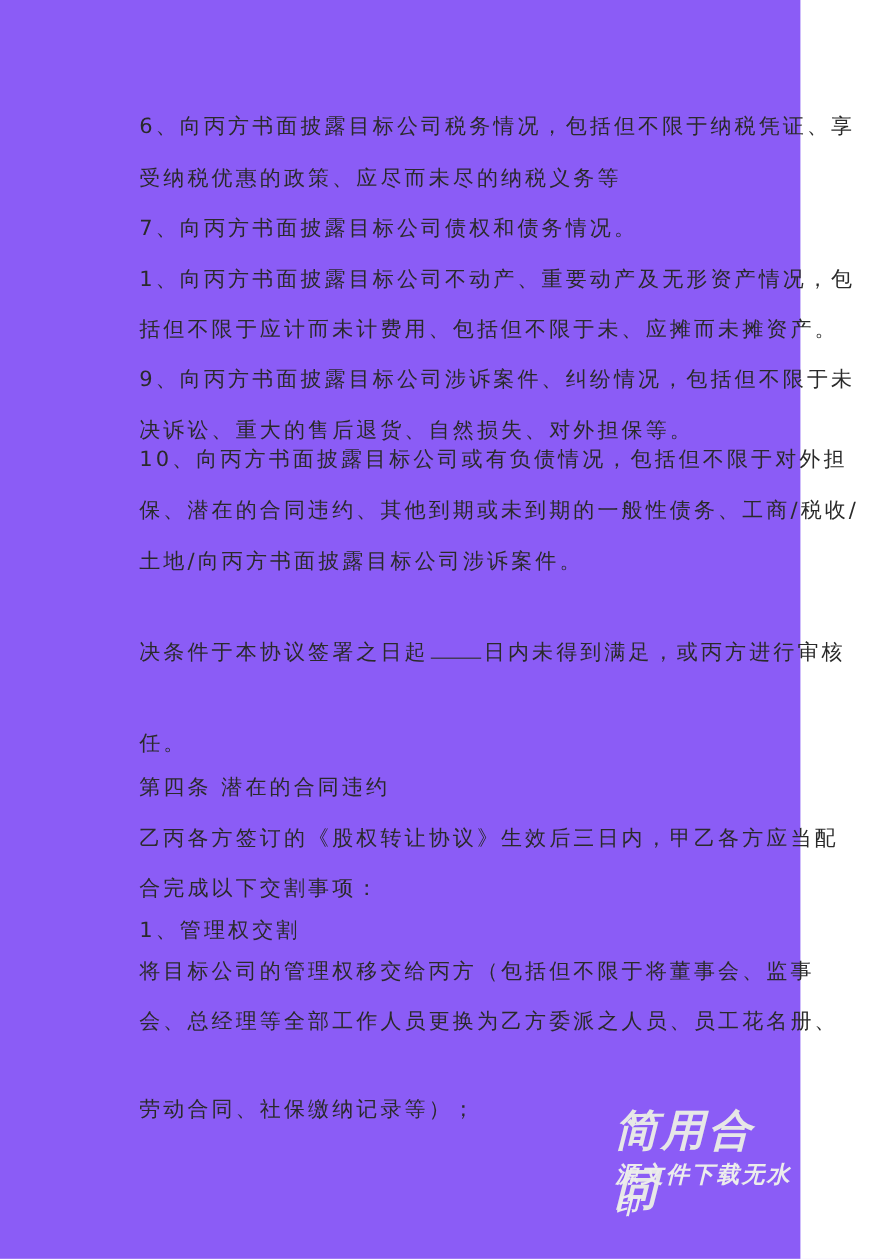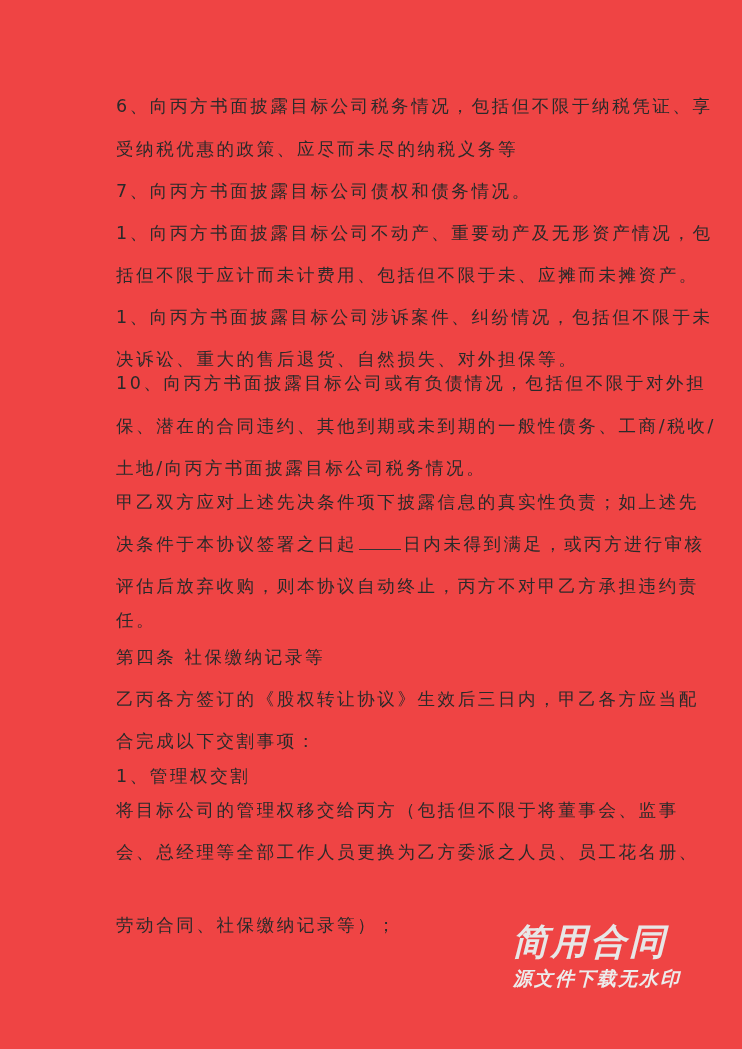--- a/index.html
+++ b/index.html
@@ -1,17 +1,17 @@
 <!DOCTYPE html>
 <html><head>
 <meta charset="utf-8">
 <style>
   html, body { margin: 0; padding: 0; background: #ffffff; }
   body { width: 742px; height: 1049px; position: relative; overflow: hidden; }
-  .page { position: absolute; left: 0; top: 0; width: 742px; height: 1049px; background: #ef4444; }
+  .page { position: absolute; left: 0; top: 0; width: 667px; height: 1049px; background: #8b5cf6; }
   .line {
     position: absolute; left: 116px; white-space: nowrap;
     font-family: "DejaVu Sans", sans-serif; font-size: 17.5px; color: #2a2a2a;
     letter-spacing: 2.6px; line-height: 24px;
   }
   .blank { display: inline-block; width: 42px; border-bottom: 1px solid #333; height: 16px; vertical-align: baseline; margin: 0 2px; }
   .wm1 {
     position: absolute; left: 512px; top: 918px;
     font-family: "DejaVu Sans", sans-serif; font-weight: bold; font-style: italic;
     font-size: 36px; color: #e7e7e7; letter-spacing: 3px;
@@ -24,30 +24,28 @@
 </style>
 </head>
 <body>
 
 <div class="page">
   <div class="line" style="top:94px">6、向丙方书面披露目标公司税务情况，包括但不限于纳税凭证、享</div>
   <div class="line" style="top:137px">受纳税优惠的政策、应尽而未尽的纳税义务等</div>
   <div class="line" style="top:179px">7、向丙方书面披露目标公司债权和债务情况。</div>
   <div class="line" style="top:221px">1、向丙方书面披露目标公司不动产、重要动产及无形资产情况，包</div>
   <div class="line" style="top:263px">括但不限于应计而未计费用、包括但不限于未、应摊而未摊资产。</div>
-  <div class="line" style="top:305px">1、向丙方书面披露目标公司涉诉案件、纠纷情况，包括但不限于未</div>
+  <div class="line" style="top:305px">9、向丙方书面披露目标公司涉诉案件、纠纷情况，包括但不限于未</div>
   <div class="line" style="top:347px">决诉讼、重大的售后退货、自然损失、对外担保等。</div>
   <div class="line" style="top:371px">10、向丙方书面披露目标公司或有负债情况，包括但不限于对外担</div>
   <div class="line" style="top:414px">保、潜在的合同违约、其他到期或未到期的一般性债务、工商/税收/</div>
-  <div class="line" style="top:456px">土地/向丙方书面披露目标公司税务情况。</div>
-  <div class="line" style="top:490px">甲乙双方应对上述先决条件项下披露信息的真实性负责；如上述先</div>
+  <div class="line" style="top:456px">土地/向丙方书面披露目标公司涉诉案件。</div>
   <div class="line" style="top:532px"><span>决条件于本协议签署之日起</span><span class="blank"></span><span>日内未得到满足，或丙方进行审核</span></div>
-  <div class="line" style="top:574px">评估后放弃收购，则本协议自动终止，丙方不对甲乙方承担违约责</div>
   <div class="line" style="top:608px">任。</div>
-  <div class="line" style="top:645px">第四条 社保缴纳记录等</div>
+  <div class="line" style="top:645px">第四条 潜在的合同违约</div>
   <div class="line" style="top:687px">乙丙各方签订的《股权转让协议》生效后三日内，甲乙各方应当配</div>
   <div class="line" style="top:729px">合完成以下交割事项：</div>
   <div class="line" style="top:764px">1、管理权交割</div>
   <div class="line" style="top:798px">将目标公司的管理权移交给丙方（包括但不限于将董事会、监事</div>
   <div class="line" style="top:840px">会、总经理等全部工作人员更换为乙方委派之人员、员工花名册、</div>
   <div class="line" style="top:913px">劳动合同、社保缴纳记录等）；</div>
 
   <div class="wm1">简用合同</div>
   <div class="wm2">源文件下载无水印</div>
 </div>

